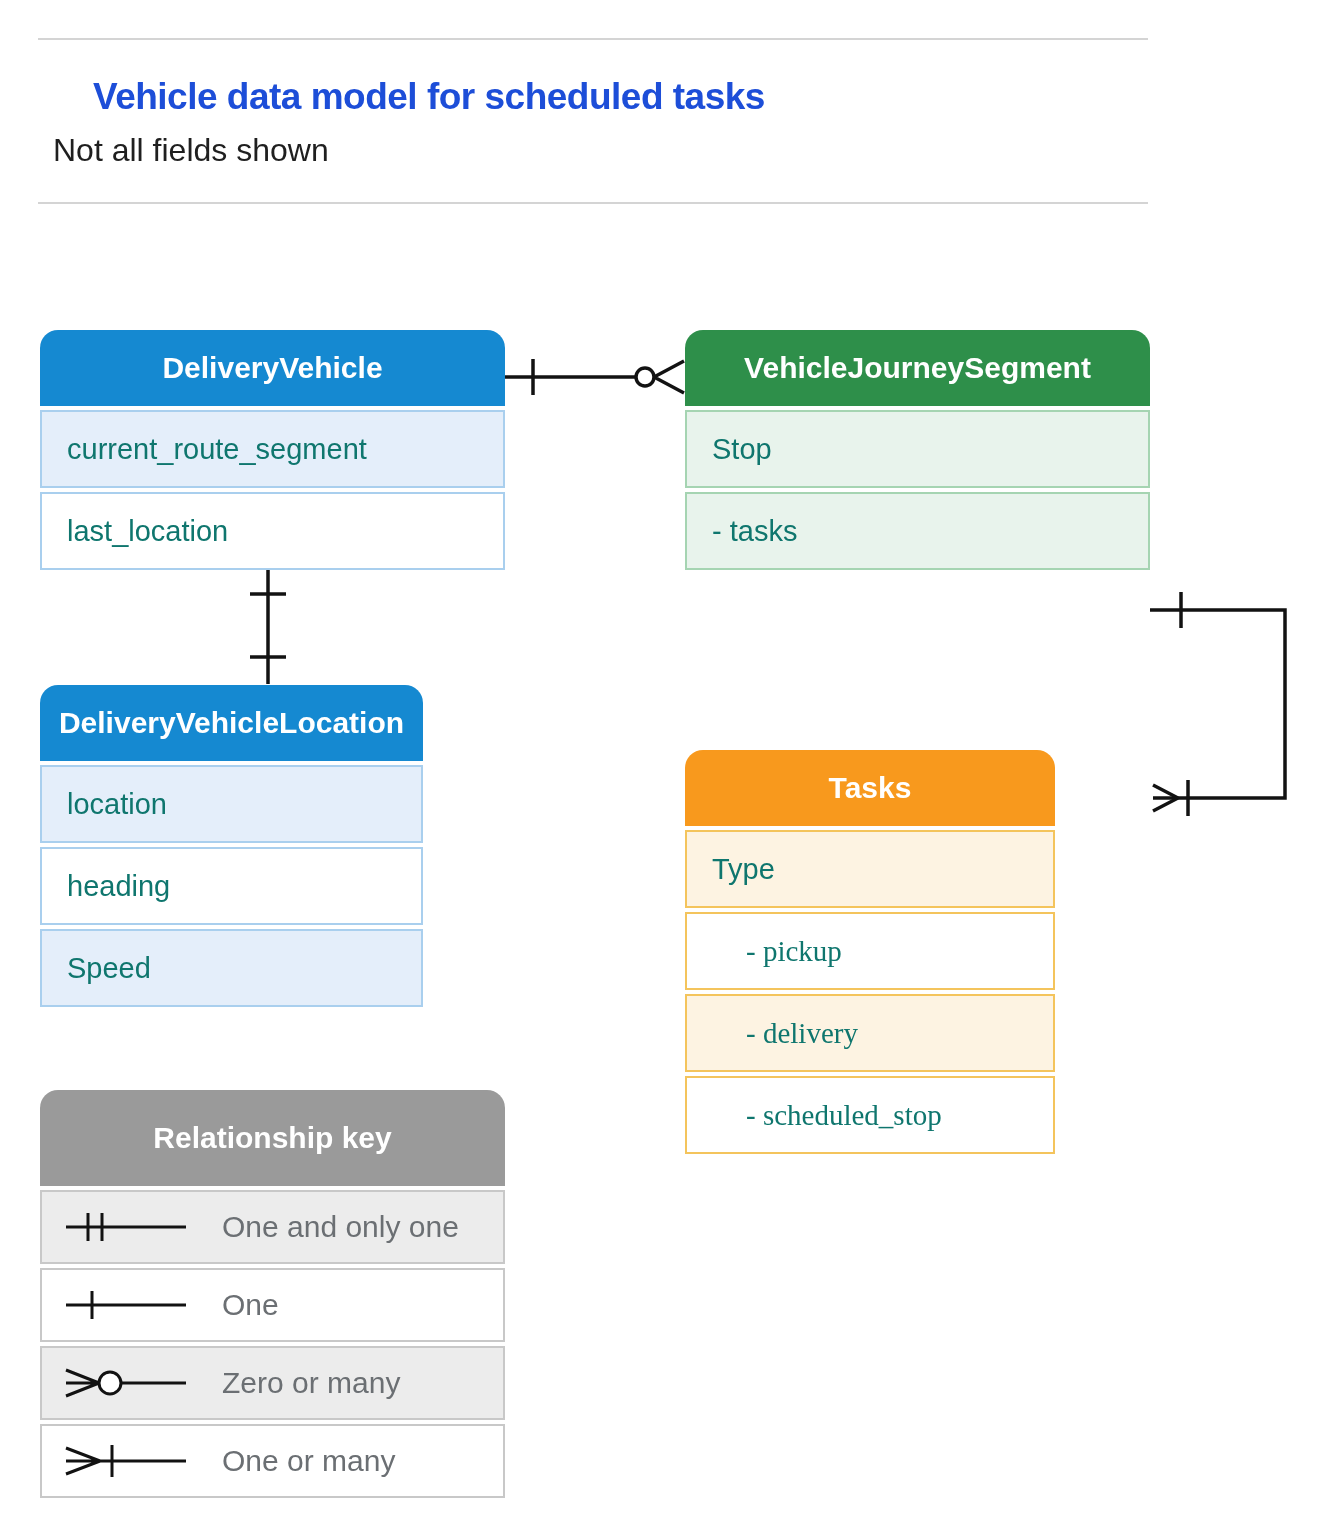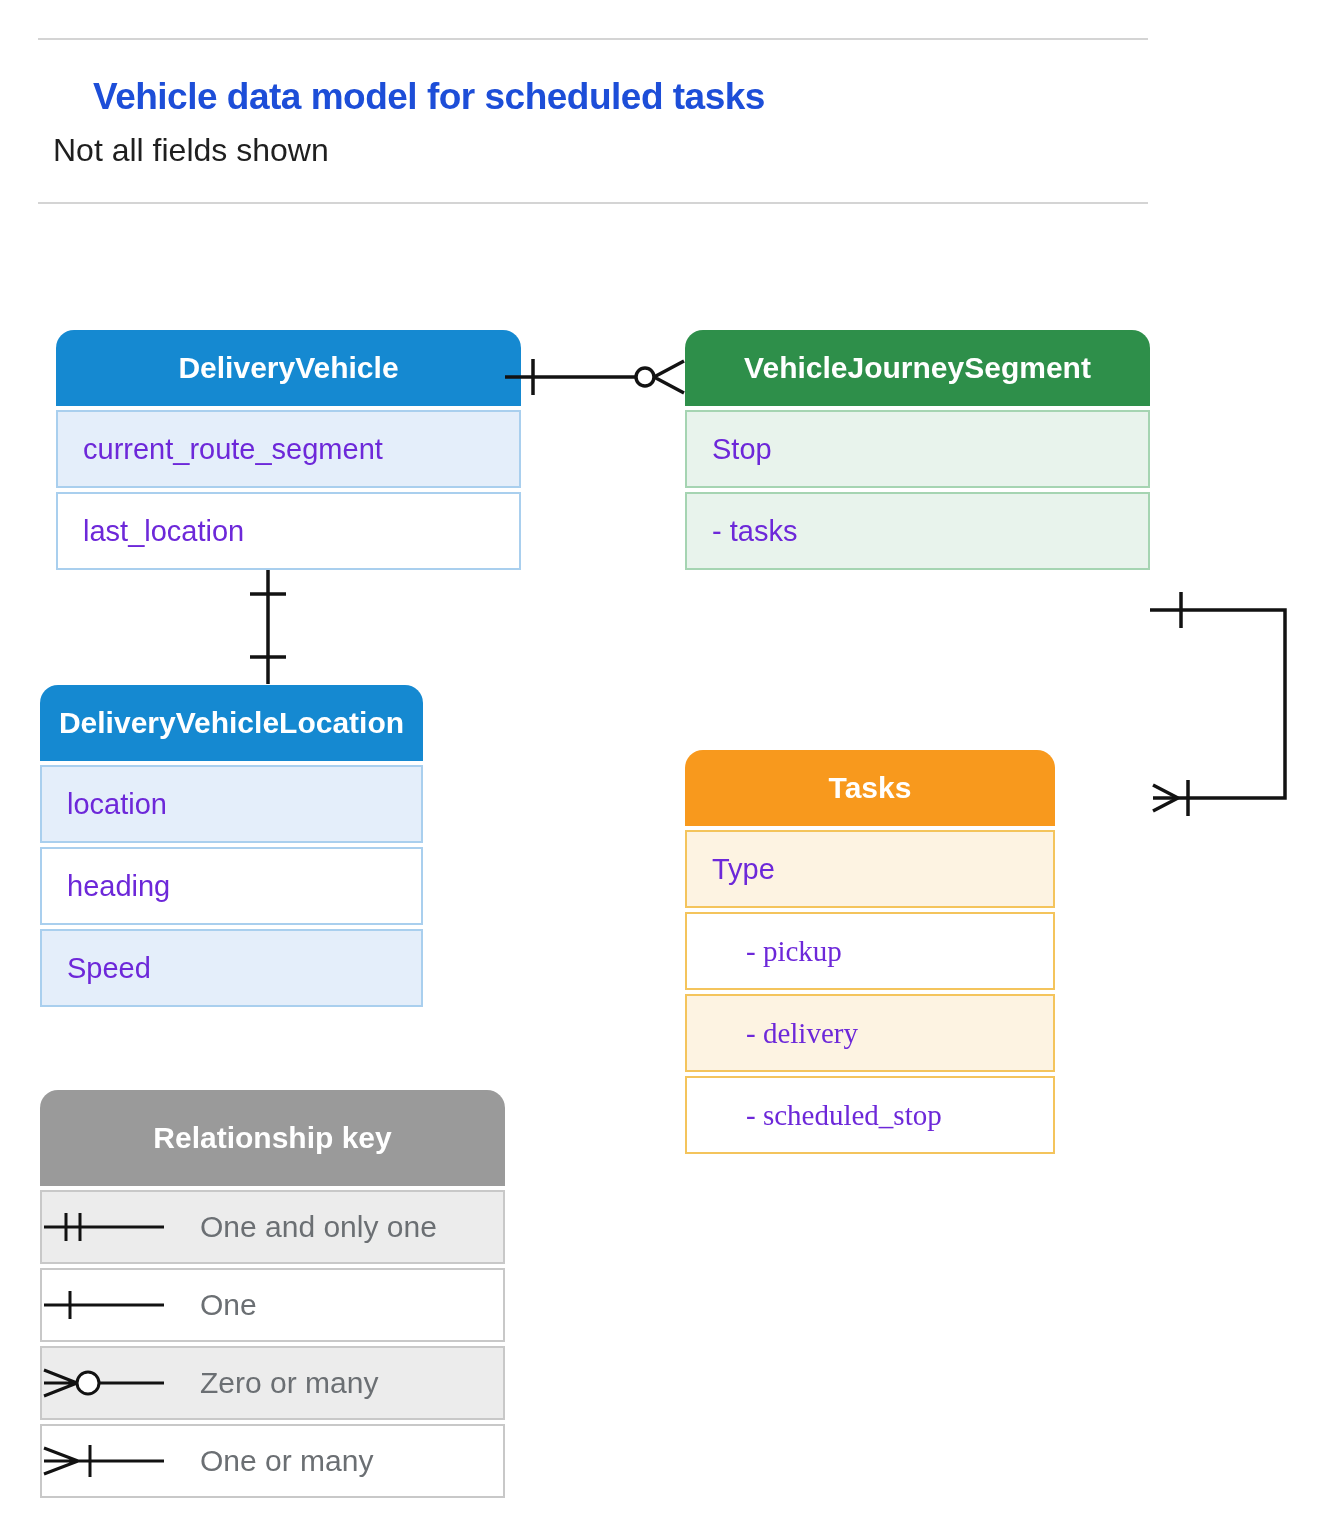--- a/index.html
+++ b/index.html
@@ -37,31 +37,32 @@
     border-radius: 18px 18px 0 0;
     display: flex; align-items: center; justify-content: center;
     color: #ffffff; font-size: 30px; font-weight: 700;
   }
   .entity-row {
     height: 78px; margin-top: 4px;
     background: #ffffff;
     border: 2px solid var(--bd);
     display: flex; align-items: center;
     padding-left: 25px;
-    font-size: 29px; color: #6d28d9;
+    font-size: 29px; color: #0f766e;
   }
   .entity-row.tint { background: var(--tint); }
   .entity-row.indent { padding-left: 59px; font-family: Liberation Serif, serif; }
 
   .legend .entity-header { height: 96px; }
   .legend-row {
     height: 74px; margin-top: 4px;
     background: #ffffff;
     border: 2px solid var(--bd);
     display: flex; align-items: center;
+    padding-left: 22px;
     font-size: 30px; color: #6b6f73;
   }
   .legend-row.tint { background: var(--tint); }
   .legend-symbol { width: 130px; height: 40px; flex: 0 0 130px; margin-right: 28px; }
   .legend-symbol path, .legend-symbol line { stroke: #121212; stroke-width: 3; fill: none; }
   .legend-symbol circle { stroke: #121212; stroke-width: 3; fill: #ffffff; }
 
   #connector-layer {
     position: absolute; left: 0; top: 0;
     width: 1325px; height: 1530px;
@@ -71,21 +72,21 @@
   #connector-layer circle { stroke: #121212; stroke-width: 3.5; fill: #ffffff; }
 </style>
 </head>
 <body>
 
 <div class="rule" style="top:38px"></div>
 <div class="page-title">Vehicle data model for scheduled tasks</div>
 <div class="page-subtitle">Not all fields shown</div>
 <div class="rule" style="top:202px"></div>
 
-<div class="entity blue" style="left:56px; top:330px; width:465px">
+<div class="entity blue" style="left:40px; top:330px; width:465px">
   <div class="entity-header">DeliveryVehicle</div>
   <div class="entity-row tint">current_route_segment</div>
   <div class="entity-row">last_location</div>
 </div>
 
 <div class="entity green" style="left:685px; top:330px; width:465px">
   <div class="entity-header">VehicleJourneySegment</div>
   <div class="entity-row tint">Stop</div>
   <div class="entity-row tint">- tasks</div>
 </div>

